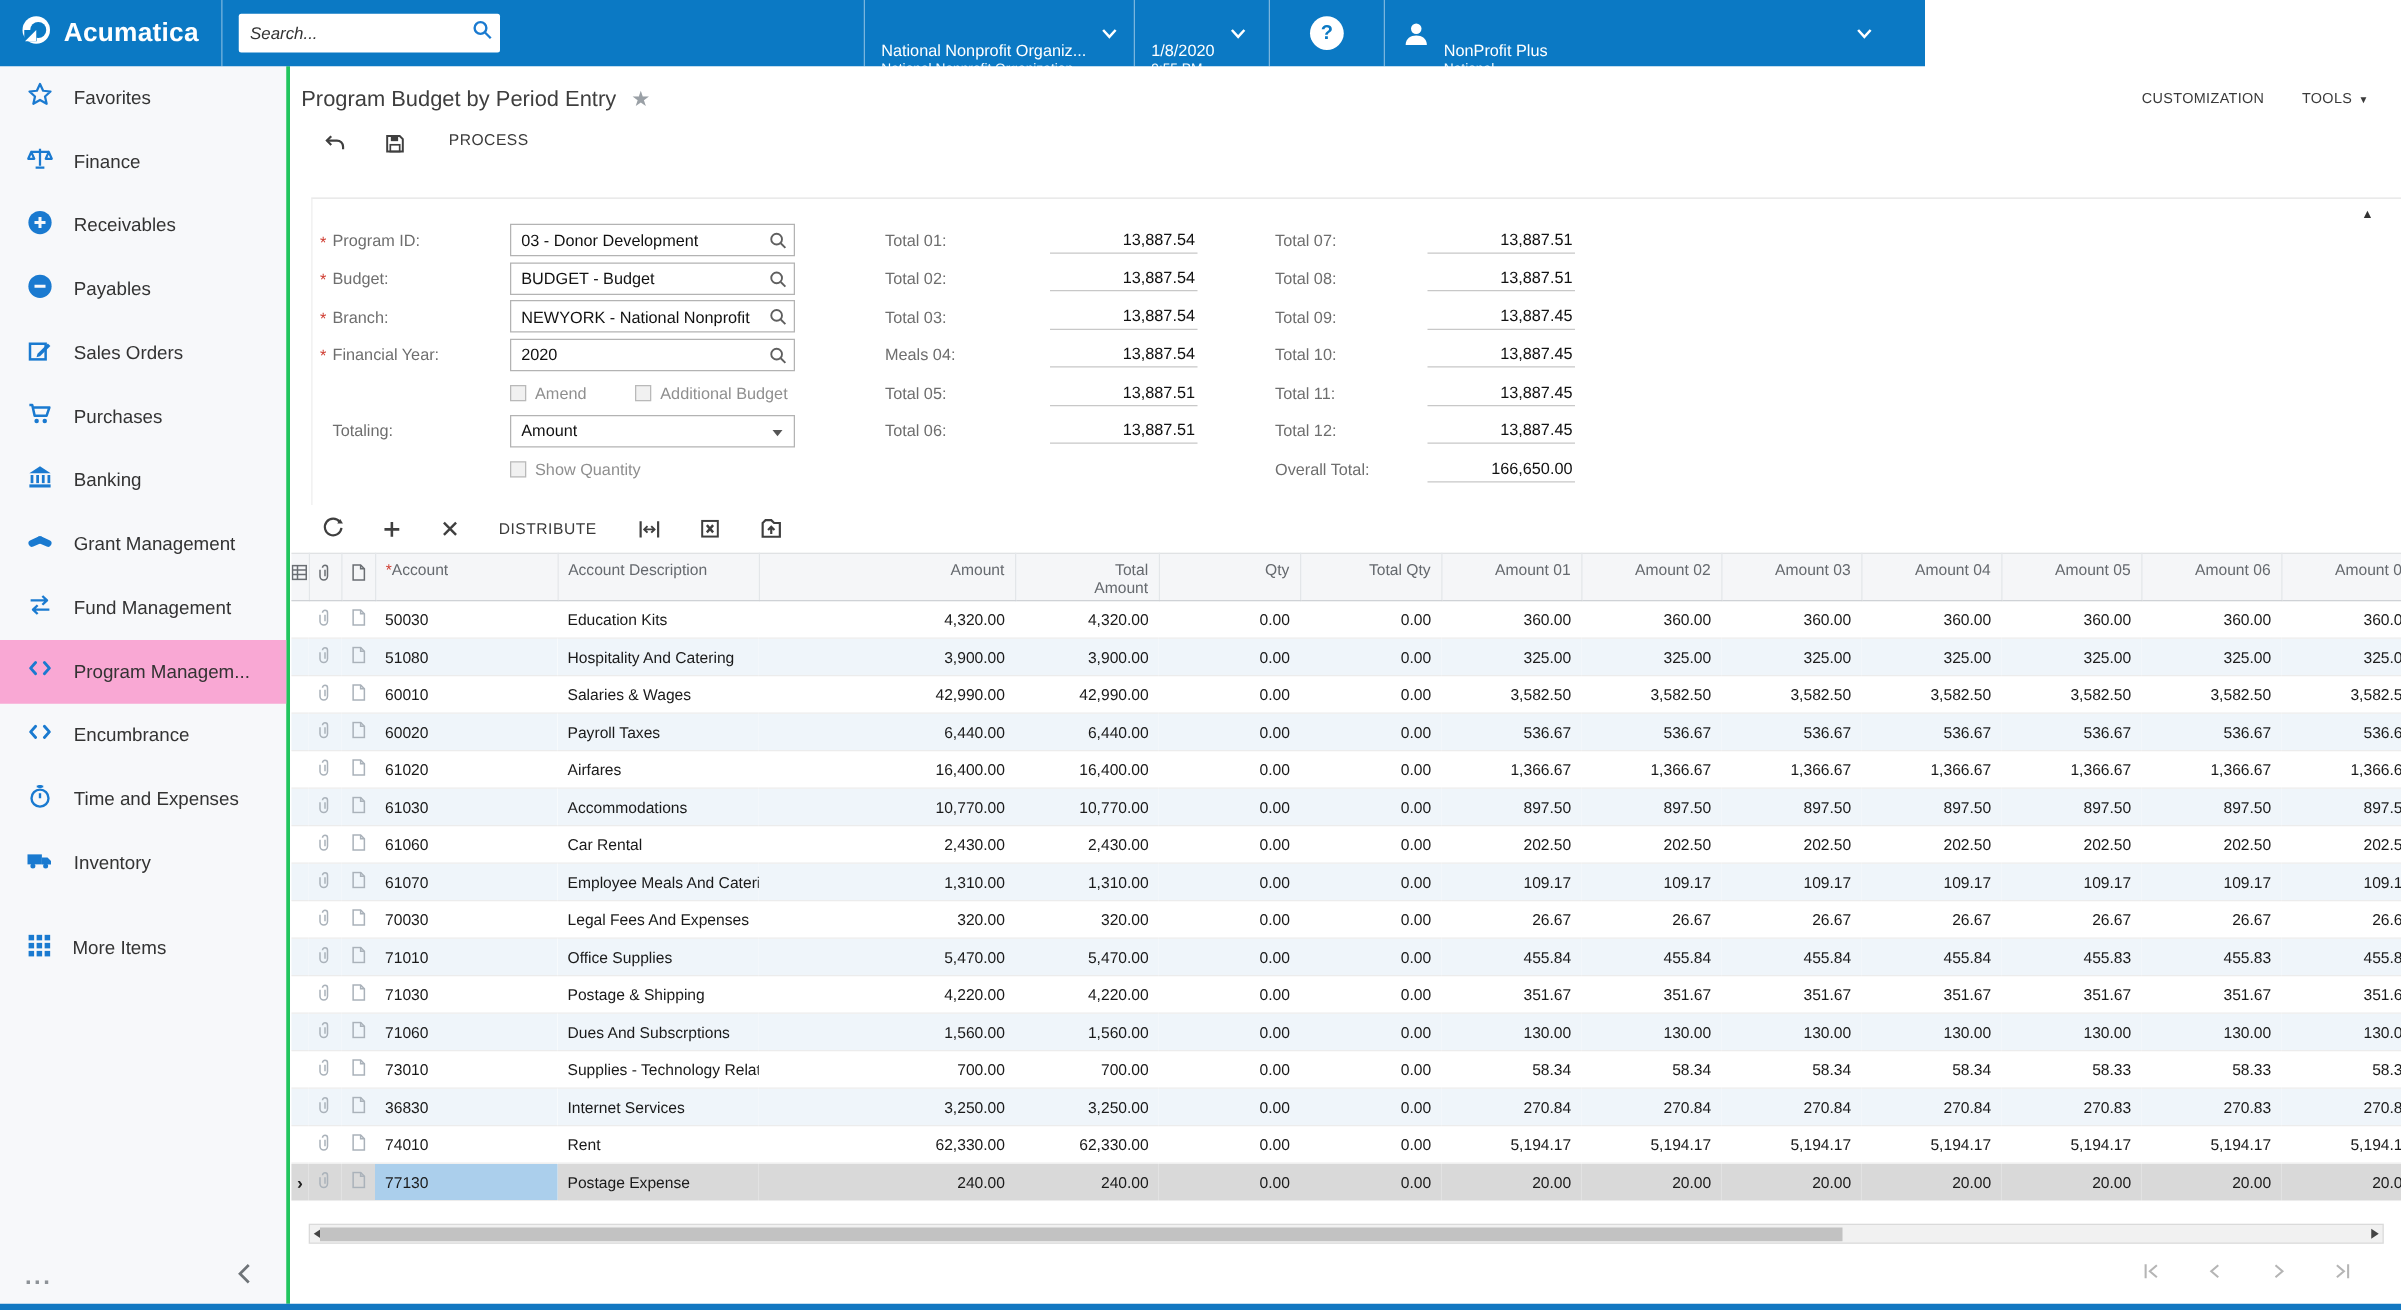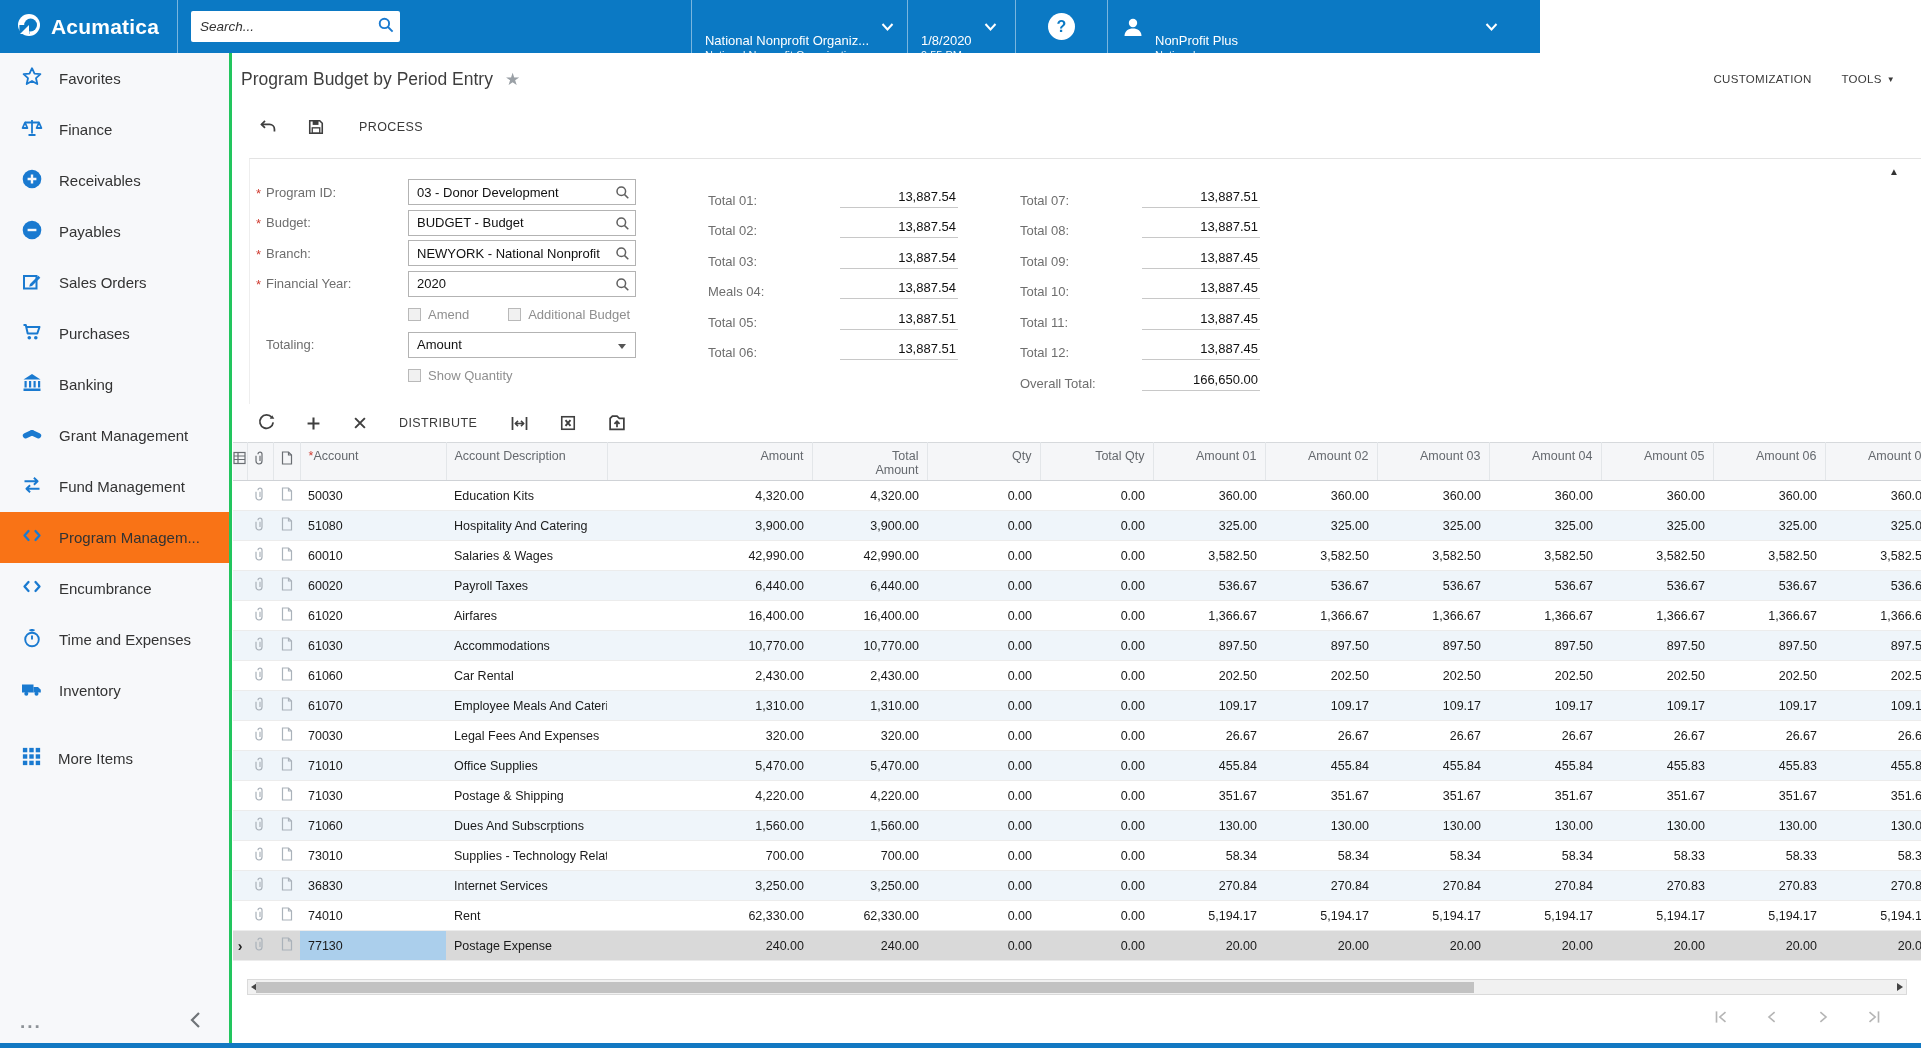--- a/index.html
+++ b/index.html
@@ -21,58 +21,58 @@
   .tbw-date { min-width:108px; }
   .tbw-help { width:92px; justify-content:center; }
   .help-circle { width:27px; height:27px; background:#fff; border-radius:50%; color:#0b79c4; font-size:16px; font-weight:bold; display:flex; align-items:center; justify-content:center; }
   .tbw-user { flex:1; width:433px; padding-right:42px; }
   .tbw-user .chev { margin-left:auto; }
   .person { margin-right:10px; display:flex; }
 
   
   .sidebar { position:absolute; top:53px; left:0; width:232px; height:990px; background:#f7f8fa; border-right:3px solid #22c55e; }
   .sitem { height:51px; display:flex; align-items:center; gap:15px; padding-left:20px; cursor:pointer; }
-  .sitem.sel { background:#f97316; }
+  .sitem.sel { background:#f9a8d4; }
   .sitem.more { margin-top:17px; }
   .slabel { font-size:15px; color:#333; white-space:nowrap; }
   .sitem svg { flex:none; }
   .sfoot { position:absolute; bottom:10px; left:0; right:12px; display:flex; align-items:center; justify-content:space-between; padding:0 16px 0 20px; }
   .dots { color:#8d9297; font-size:19px; font-weight:bold; letter-spacing:2px; line-height:10px; }
 
   
   .main { position:absolute; top:53px; left:233px; width:1688px; height:990px; background:#fff; }
   .page-head { height:52px; display:flex; align-items:center; padding:0 26px 0 8px; }
   .page-title { font-size:17.5px; color:#3e3e3e; }
   .fav-star { margin-left:12px; color:#9aa0a6; font-size:17px; cursor:pointer; }
   .head-right { margin-left:auto; display:flex; align-items:center; gap:30px; }
   .head-link { font-size:11.5px; color:#3a3a3a; letter-spacing:.3px; cursor:pointer; display:flex; align-items:center; gap:5px; }
   .tools-arrow { font-size:8px; color:#3a3a3a; }
 
-  .cmd-toolbar { height:44px; display:flex; align-items:center; gap:27px; padding-left:25px; }
+  .cmd-toolbar { height:44px; display:flex; align-items:flex-start; gap:27px; padding-left:25px; }
   .tbtn { background:none; border:none; cursor:pointer; display:flex; align-items:center; padding:0; }
   .tbtn-label { font-size:12.5px; color:#3a3a3a; letter-spacing:.4px; font-family:"Liberation Sans",sans-serif; }
 
   
   .form-panel { position:relative; margin:9px 0 0 16px; width:1672px; height:246px; border-top:1px solid #e3e3e3; border-left:1px solid #eee; }
   .panel-collapse { position:absolute; top:7px; right:22px; font-size:10px; color:#333; cursor:pointer; }
   .fields { position:absolute; left:6px; top:18px; width:440px; }
   .frow { height:30.5px; display:flex; align-items:center; }
   .flabel { width:152px; font-size:13px; color:#6e6e6e; position:relative; padding-left:10px; }
   .req { color:#cf3b30; position:absolute; left:0; top:1px; }
   .fctrl { width:228px; height:26px; border:1px solid #b3b3b3; background:#fff; display:flex; align-items:center; padding:0 24px 0 8px; font-size:13px; color:#111; position:relative; }
   .fctrl .val { white-space:nowrap; overflow:hidden; }
   .ctrl-icon { position:absolute; right:5px; top:5px; }
   .dd-arrow { position:absolute; right:9px; top:11px; width:0; height:0; border-left:4px solid transparent; border-right:4px solid transparent; border-top:5px solid #555; }
   .cbrow { padding-left:152px; gap:7px; }
   .cb { width:13px; height:13px; border:1px solid #b9b9b9; background:#f1f1f1; flex:none; }
   .cblabel { font-size:13px; color:#8f8f8f; margin-right:32px; }
   .totals { position:absolute; top:18px; }
   .totals-a { left:458px; width:250px; }
   .totals-b { left:770px; width:240px; }
-  .trow { height:30.5px; display:flex; align-items:flex-end; justify-content:space-between; }
+  .trow { height:30.5px; display:flex; align-items:center; justify-content:space-between; }
   .tlabel { font-size:13px; color:#6e6e6e; }
   .tval { width:118px; text-align:right; font-size:13px; color:#111; border-bottom:1px solid #c8c8c8; padding:2px 2px 3px 0; }
 
   
   .grid-toolbar { height:38px; display:flex; align-items:center; gap:28px; padding-left:23px; }
   .grid-wrap { width:1688px; overflow:hidden; }
   table { border-collapse:collapse; table-layout:fixed; width:1704px; }
   thead th { height:38px; background:#f5f6f8; border-top:1px solid #d6d9dc; border-bottom:1px solid #cfd2d6; border-right:1px solid #e3e6e9; font-size:12.5px; font-weight:normal; color:#65696e; vertical-align:top; padding:6px 8px 0 8px; text-align:right; line-height:14px; }
   thead th.cleft { text-align:left; }
   thead th.cicon { text-align:center; padding:8px 0 0 0; }

